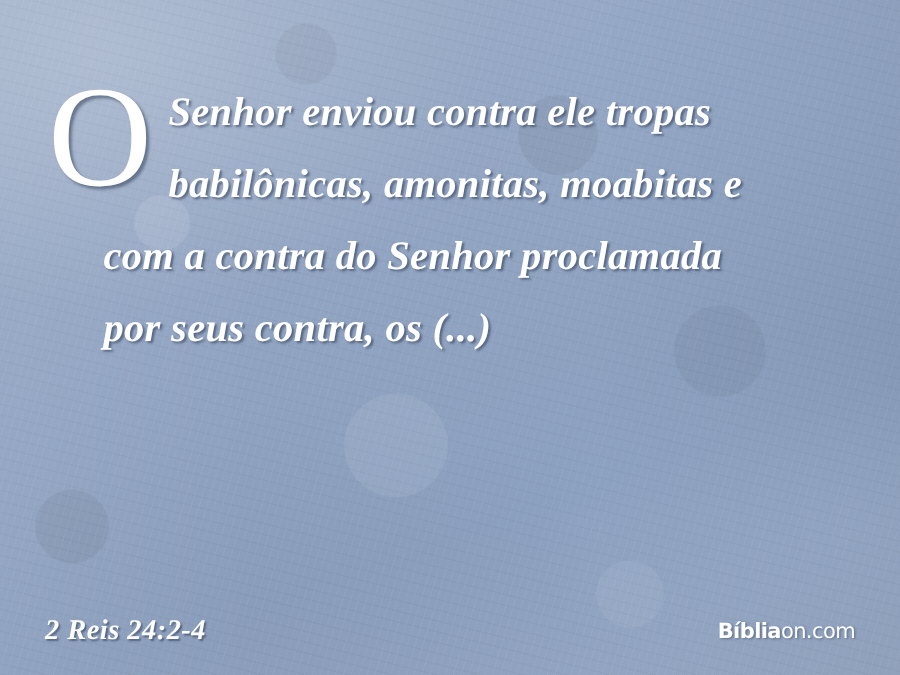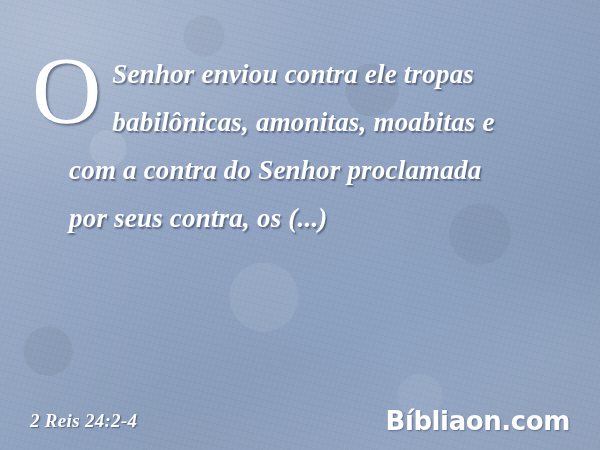--- a/index.html
+++ b/index.html
@@ -93,29 +93,29 @@
     color: #ffffff;
     font-size: 19px;
     font-weight: bold;
     font-style: italic;
     font-family: "Liberation Serif", "DejaVu Serif", serif;
     text-shadow: 1.2px 1.2px 1.2px rgba(40,55,80,0.55);
     letter-spacing: 0.3px;
   }
   #brand-logo {
     font-family: "DejaVu Sans", "Liberation Sans", sans-serif;
-    font-size: 26px;
+    font-size: 14px;
     color: #ffffff;
     letter-spacing: -0.4px;
     text-shadow: 1px 1px 1.5px rgba(40,55,80,0.45);
     display: flex;
     align-items: baseline;
   }
   #brand-name-bold { font-weight: bold; }
-  #brand-name-light { font-weight: bold; }
+  #brand-name-light { font-weight: normal; }
 </style>
 </head>
 <body>
 
 <div id="card">
 
   <div id="texture-a"></div>
   <div id="texture-b"></div>
   <div id="texture-c"></div>
 

